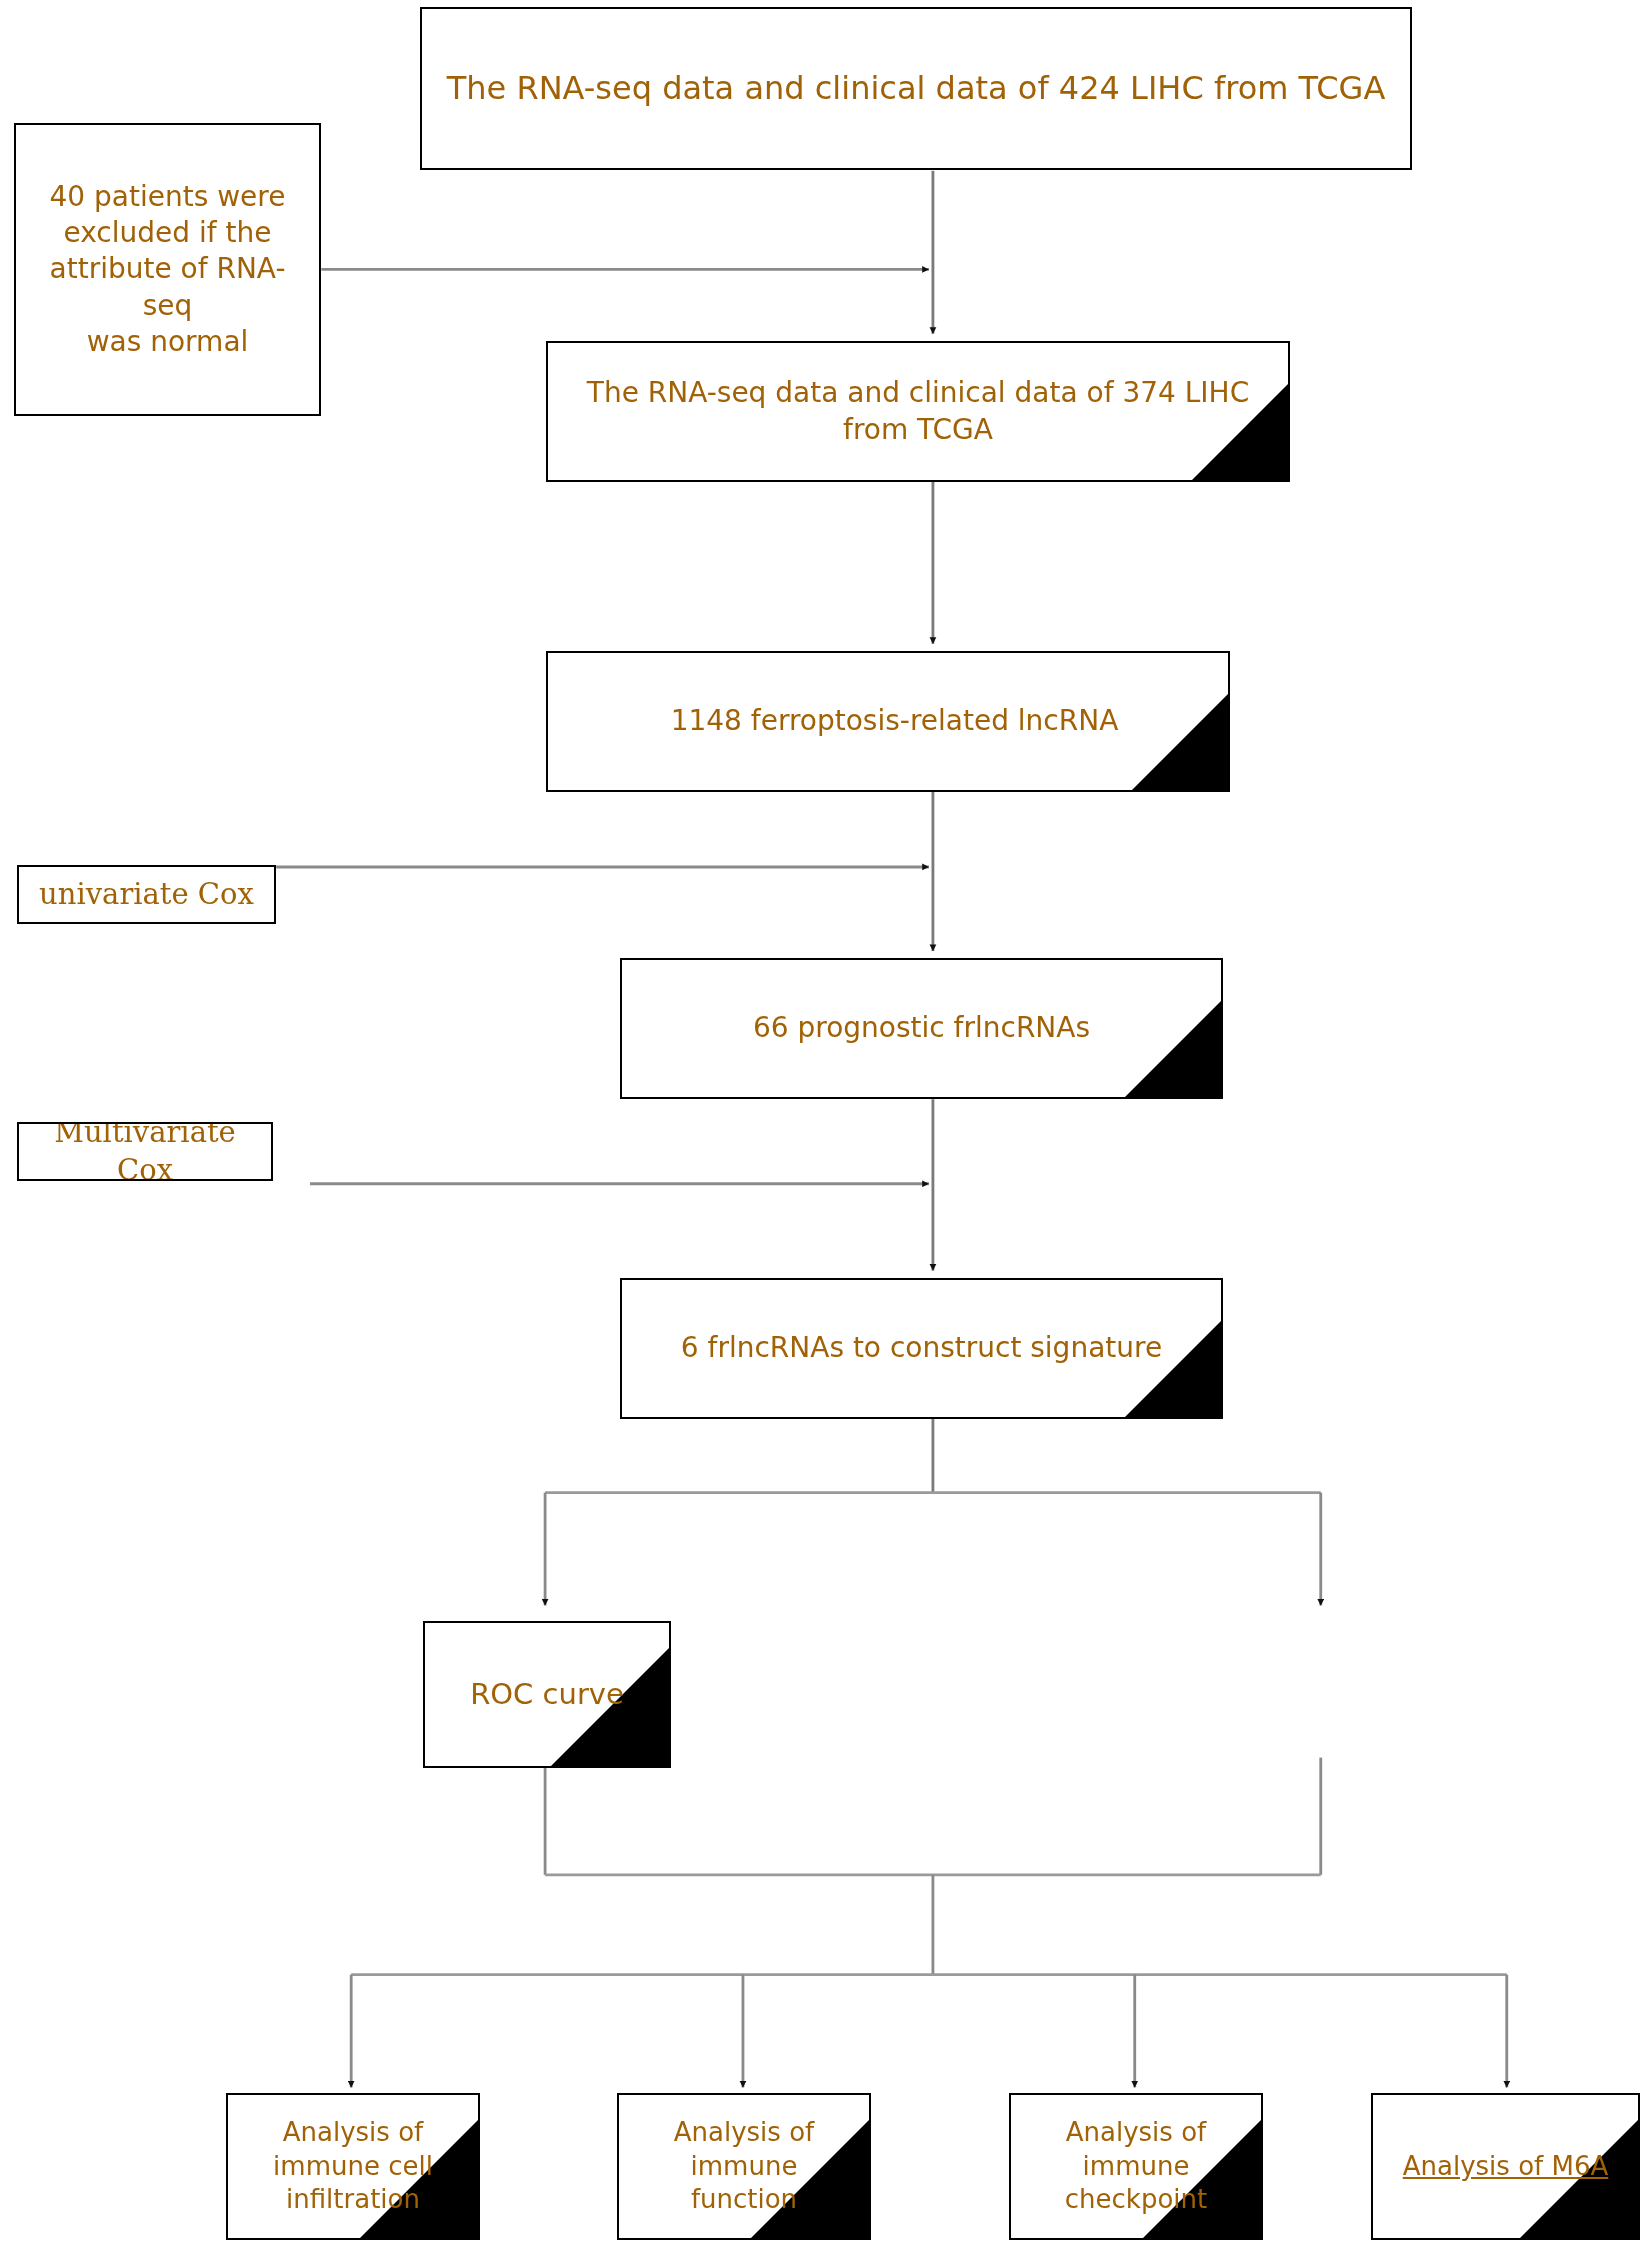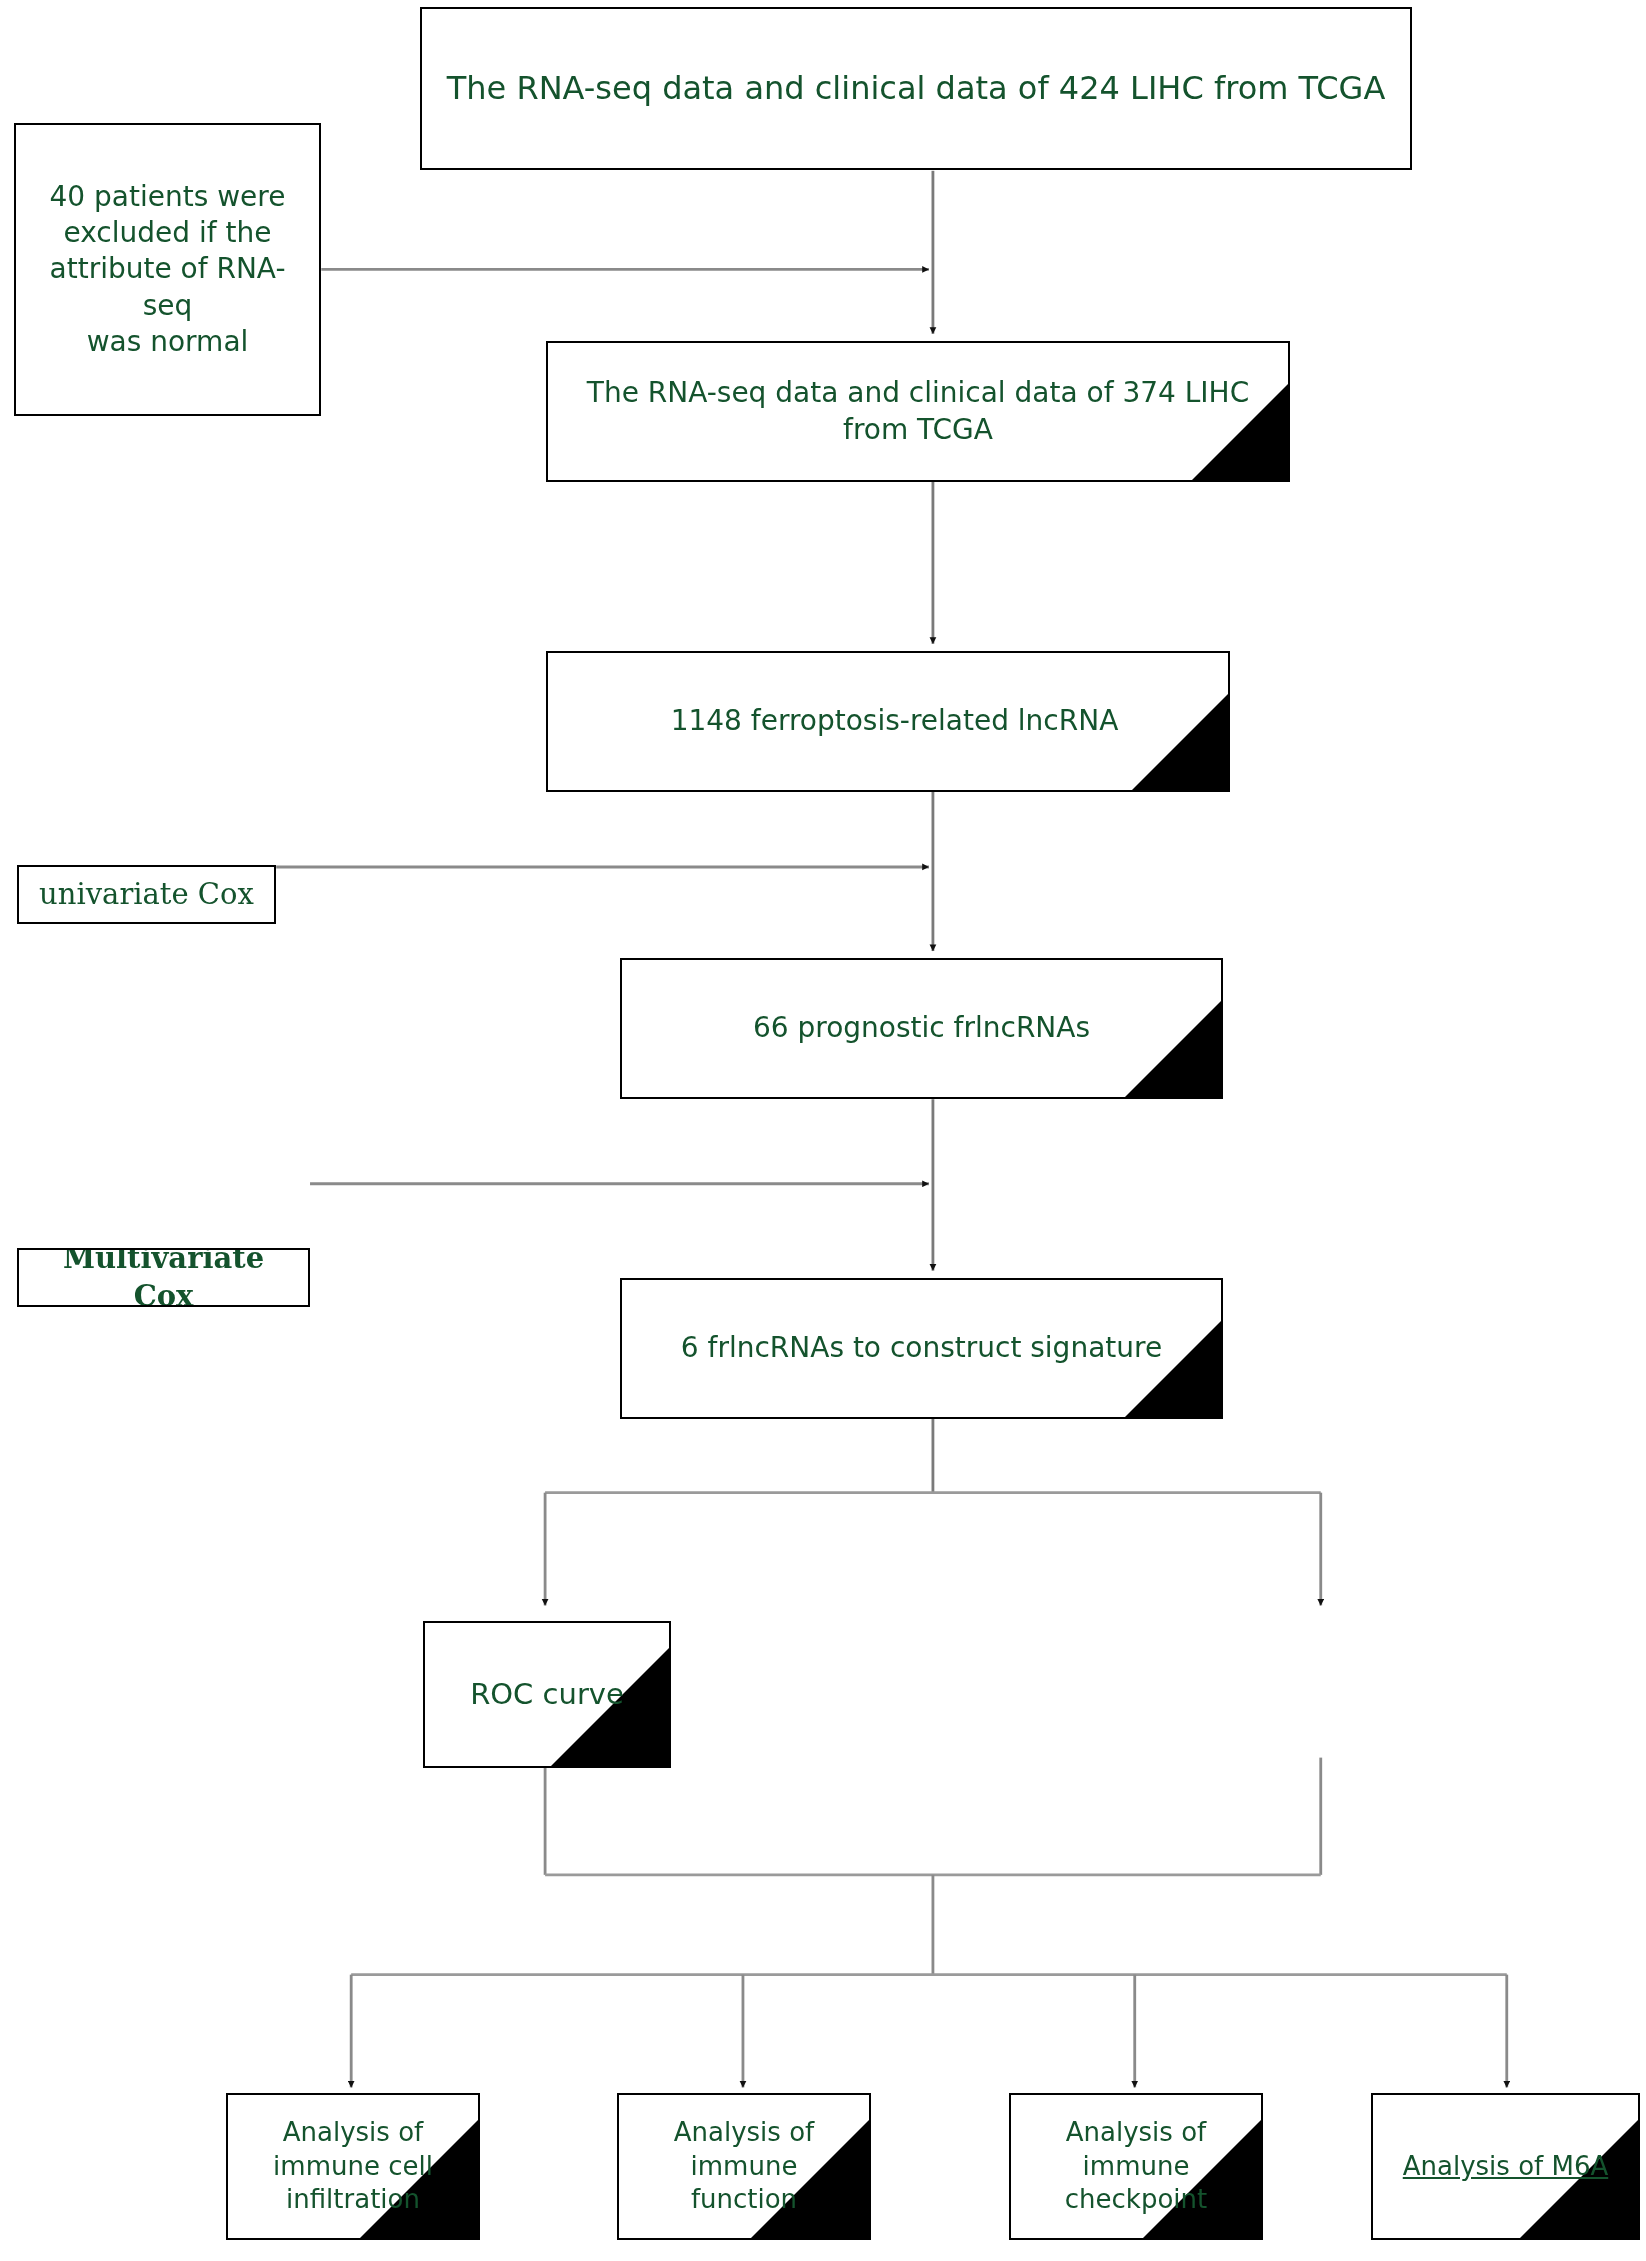--- a/index.html
+++ b/index.html
@@ -33,21 +33,21 @@
     justify-content: center;
     text-align: center;
     overflow: hidden;
   }
   .node .label {
     position: relative;
     z-index: 2;
     line-height: 1.30;
     padding: 0 10px;
     white-space: pre-line;
-    color: #14532d;
+    color: #a16207;
   }
   
   .node .corner {
     position: absolute;
     right: 0;
     bottom: 0;
     z-index: 1;
     width: 0;
     height: 0;
     border-style: solid;
@@ -150,21 +150,21 @@
   <div class="node serif thin-border" style="left: 17px; top: 837px; width: 259px; height: 59px;">
     <span class="label" style="font-size: 29px;">univariate Cox</span>
 
   </div>
 
   <div class="node sans" style="left: 620px; top: 958px; width: 603px; height: 141px;">
     <span class="label" style="font-size: 28px;">66 prognostic frlncRNAs</span>
     <span class="corner" style="border-width: 48px; border-right-color: rgb(0, 0, 0); border-bottom-color: rgb(0, 0, 0);"></span>
   </div>
 
-  <div class="node serif thin-border" style="left: 17px; top: 1220px; width: 293px; height: 59px; font-weight: bold;">
+  <div class="node serif thin-border" style="left: 17px; top: 1094px; width: 256px; height: 59px;">
     <span class="label" style="font-size: 29px;">Multivariate Cox</span>
 
   </div>
 
   <div class="node sans" style="left: 620px; top: 1278px; width: 603px; height: 141px;">
     <span class="label" style="font-size: 28px;">6 frlncRNAs to construct signature</span>
     <span class="corner" style="border-width: 48px; border-right-color: rgb(0, 0, 0); border-bottom-color: rgb(0, 0, 0);"></span>
   </div>
 
   <div class="node sans" style="left: 423px; top: 1577px; width: 248px; height: 147px; margin-top: 44px;">

